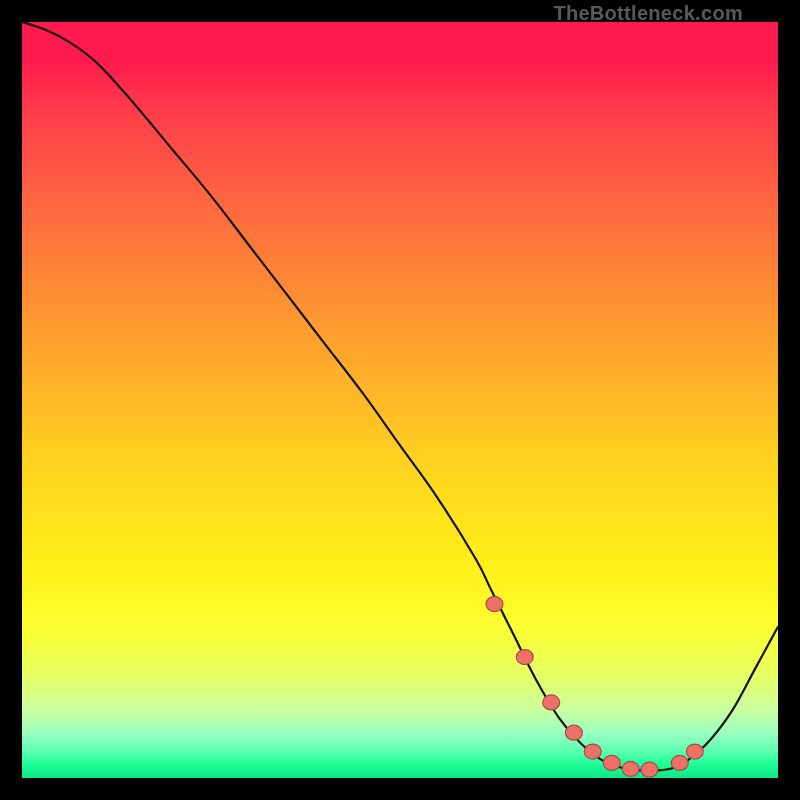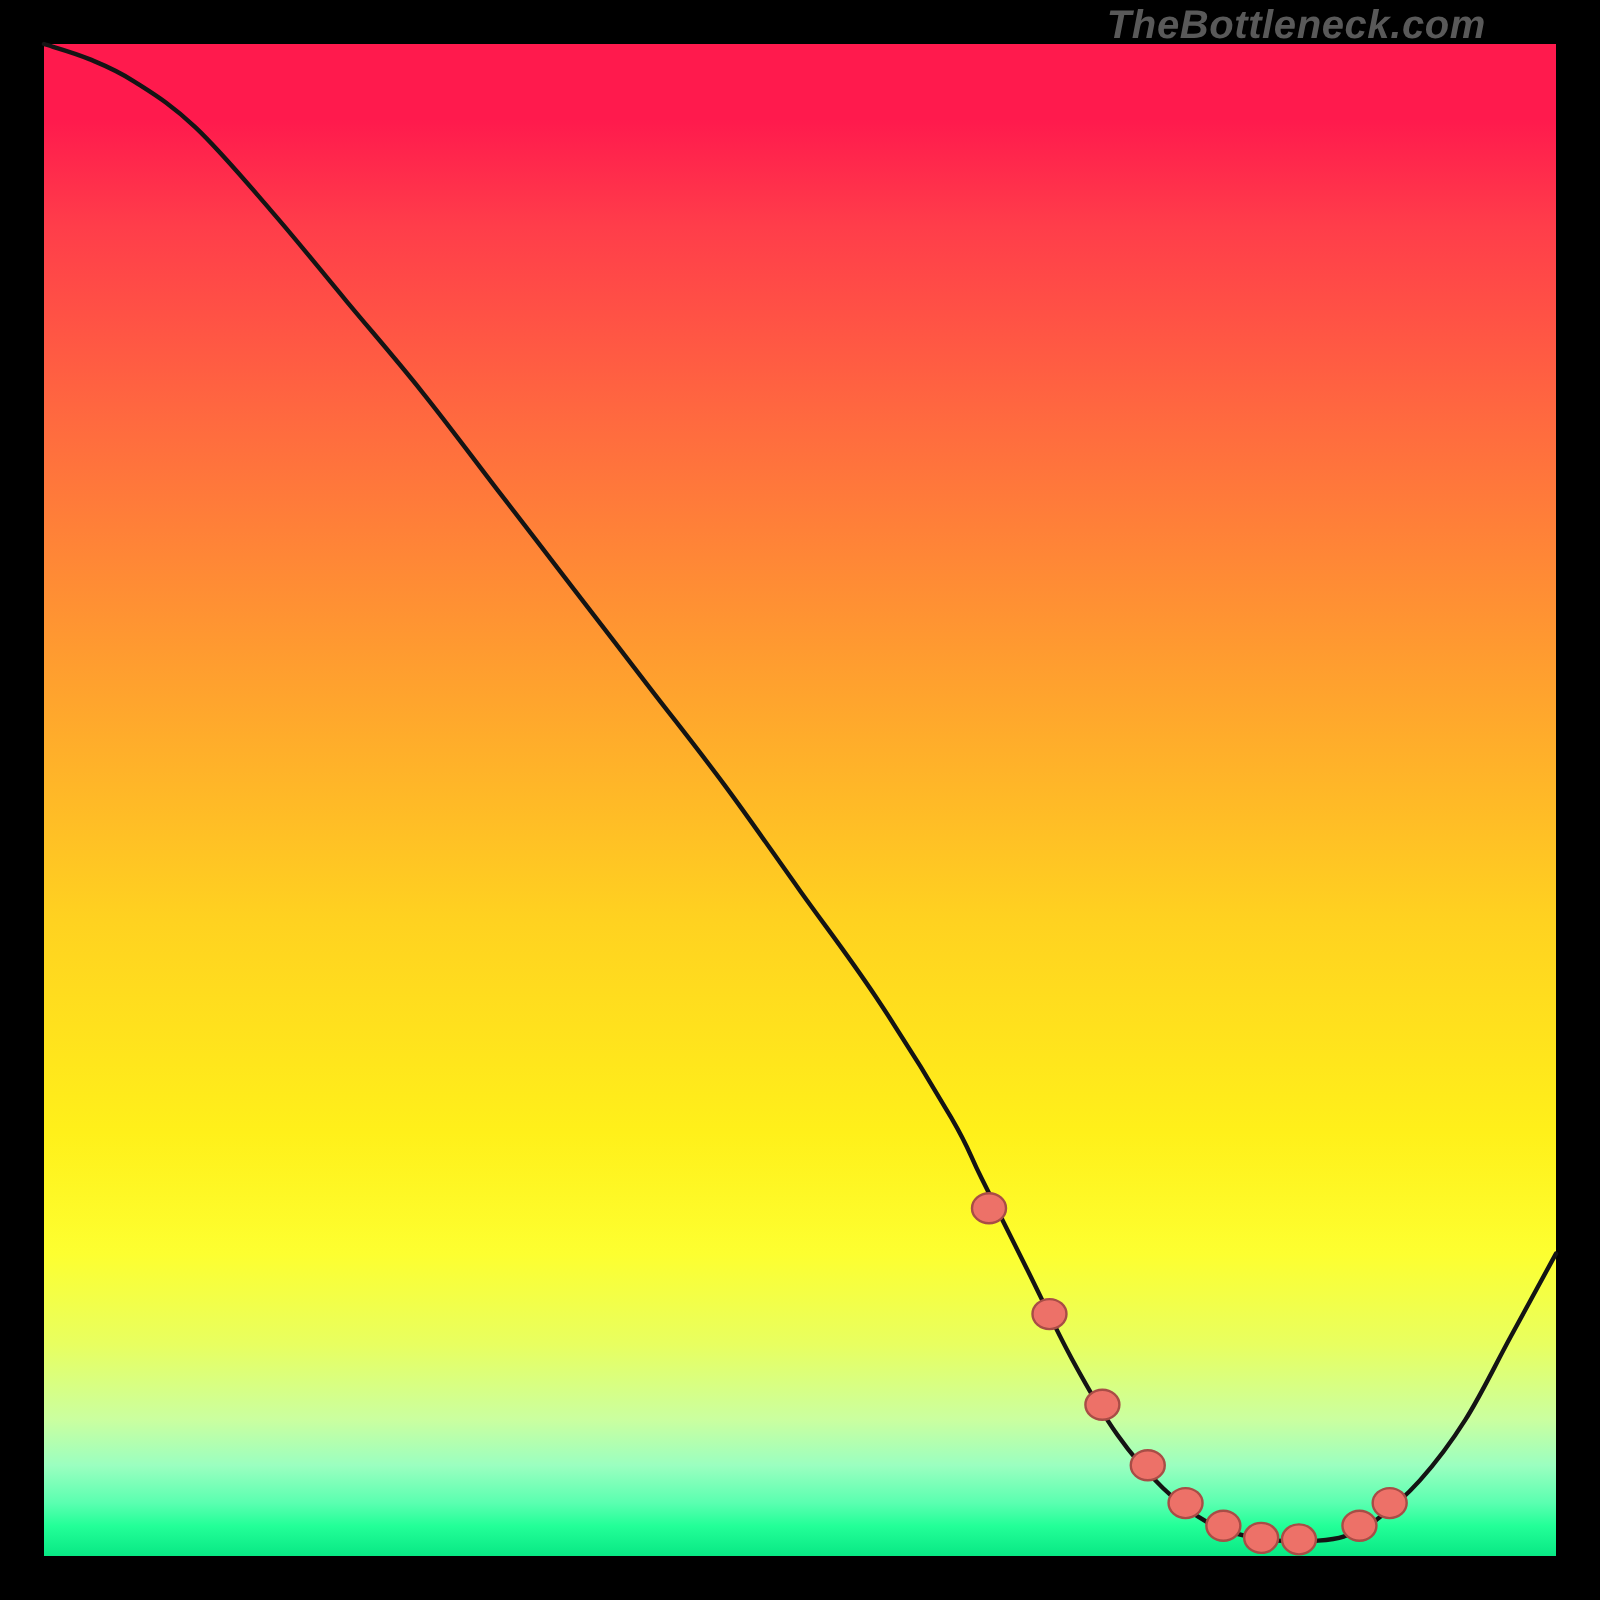--- a/index.html
+++ b/index.html
@@ -2,21 +2,20 @@
 <html><head>
 <meta charset="utf-8">
 <style>
   * { margin: 0; padding: 0; box-sizing: border-box; }
   html, body { width: 800px; height: 800px; overflow: hidden; background: #000; }
   .frame {
     position: relative;
     width: 767px;
     height: 800px;
     background: #000;
-    font-style: italic;
   }
   .plot-area {
     position: absolute;
     left: 22px;
     top: 22px;
     width: 756px;
     height: 756px;
     background: linear-gradient(to bottom,
       #ff1a4d 0%,
       #ff1a4d 5%,

